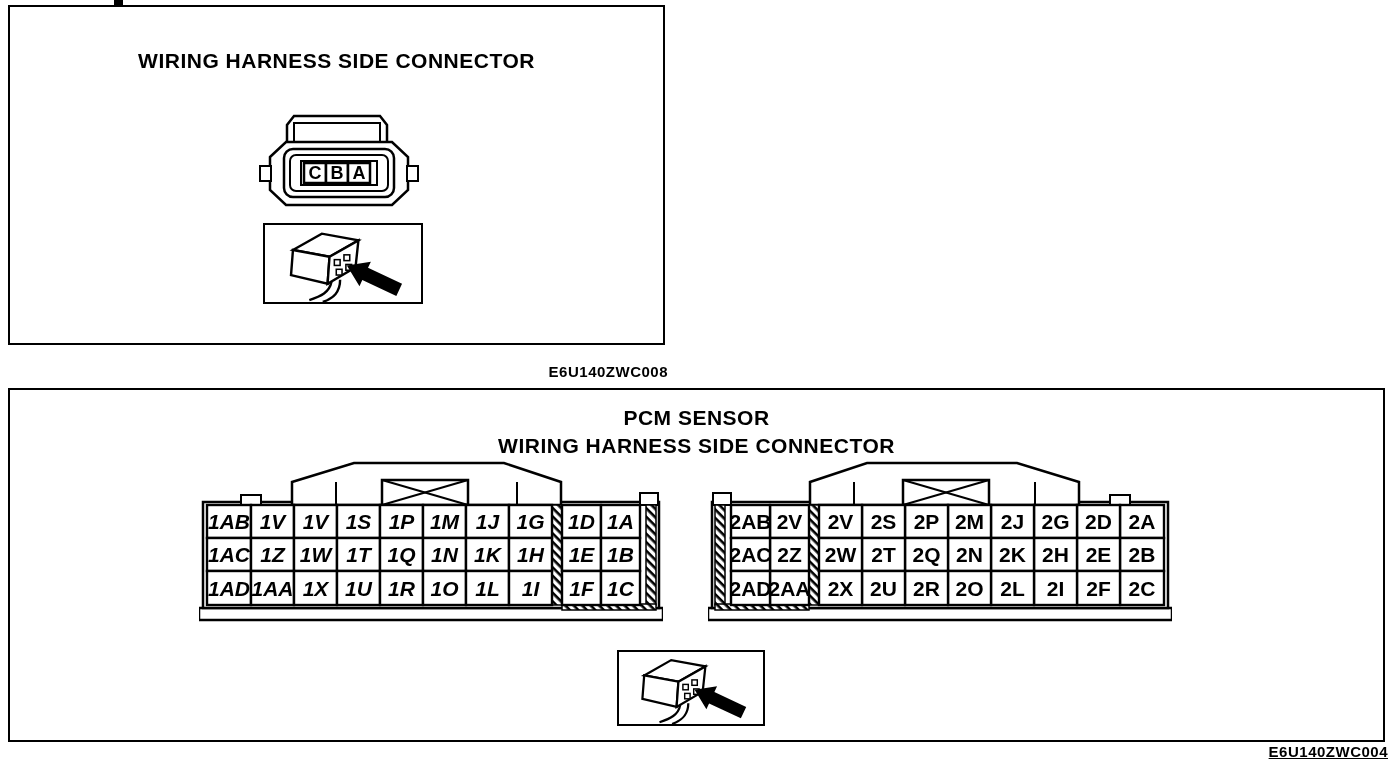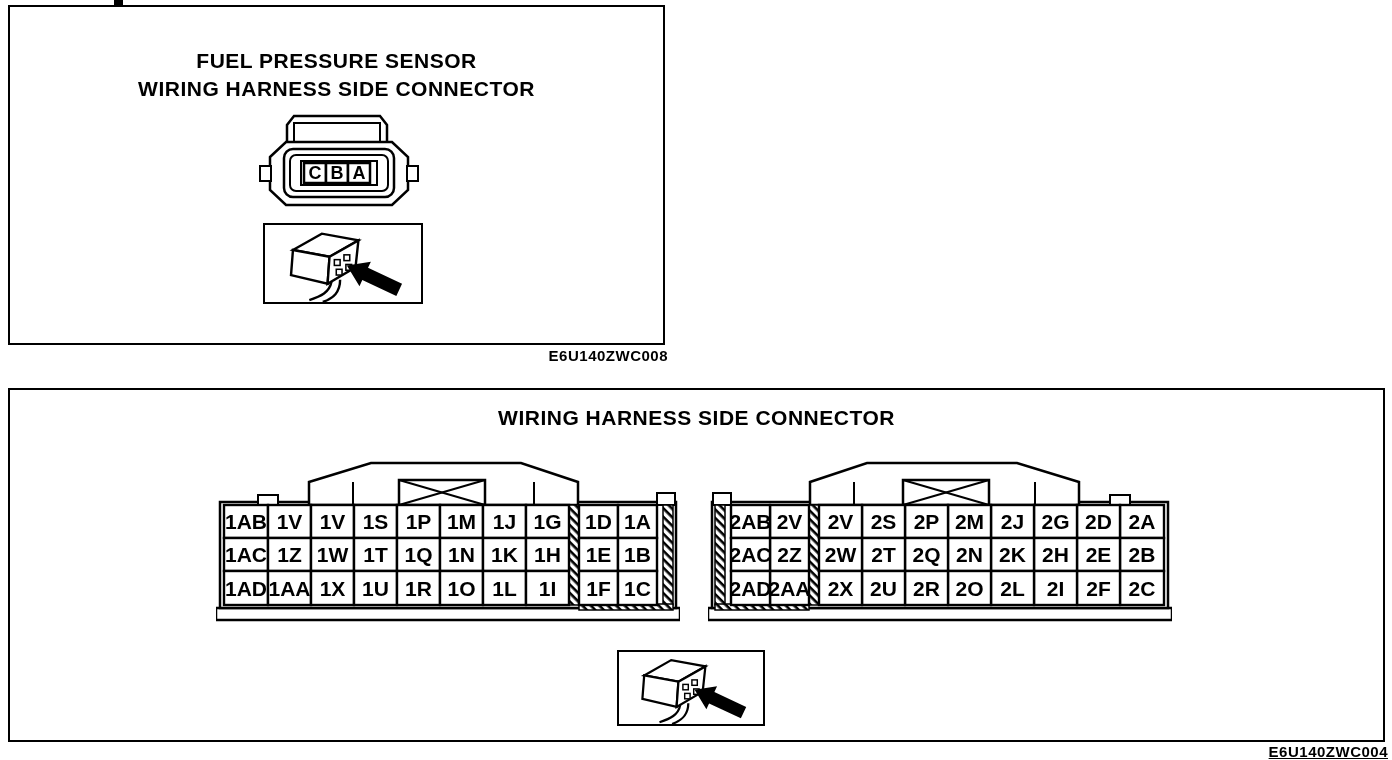--- a/index.html
+++ b/index.html
@@ -6,42 +6,41 @@
   html,body { width:1392px; height:760px; background:#ffffff; overflow:hidden; position:relative;
               font-family:"Liberation Sans", sans-serif; color:#000; }
   .panel { position:absolute; border:2.5px solid #000; background:#fff; }
   #panel-fuel { left:8px; top:5px; width:657px; height:340px; }
   #panel-pcm  { left:8px; top:388px; width:1377px; height:354px; }
   .panel-title { text-align:center; font-weight:bold; font-size:21px; line-height:28px; letter-spacing:0.5px; }
   #panel-fuel .panel-title { margin-top:40px; }
   #panel-pcm  .panel-title { margin-top:14px; }
   .caption { position:absolute; font-weight:bold; font-size:15px; line-height:16px; letter-spacing:0.5px;
              text-align:right; width:230px; }
-  #caption-fuel { left:438px; top:348px;text-align:right; }
+  #caption-fuel { left:438px; top:364px;text-align:right; }
   #caption-pcm  { left:1158px; top:744px;text-decoration:underline; }
   .fuel-connector { position:absolute; left:247px; top:105px; width:180px; height:100px; }
   .icon-box { position:absolute; border:2.5px solid #000; background:#fff; }
   #icon-box-fuel { left:253px; top:216px; width:160px; height:81px; }
   #icon-box-pcm  { left:607px; top:260px; width:148px; height:76px; }
   .icon-box svg { width:100%; height:100%; display:block; }
   .pcm-connector { position:absolute; width:464px; height:164px; }
-  #pcm-conn-1 { left:206px; top:68px; }
+  #pcm-conn-1 { left:189px; top:68px;font-style:italic; }
   #pcm-conn-2 { left:698px; top:68px; }
   .pcm-connector svg { width:100%; height:100%; display:block; }
   .top-tick { position:absolute; left:114px; top:0; width:9px; height:5px; background:#000; }
   svg text { font-family:"Liberation Sans", sans-serif; font-weight:bold; }
 </style>
 </head>
 <body>
 
 <div class="top-tick"></div>
 
 <div class="panel" id="panel-fuel">
   <div class="panel-title">
-    <div>FUEL PRESSURE SENSOR</div>
     <div>WIRING HARNESS SIDE CONNECTOR</div>
   </div>
 
   <div class="fuel-connector">
     <svg viewBox="0 0 180 100">
 
       <polygon points="30,34 30,13 37,4 123,4 130,13 130,34" fill="#fff" stroke="#000" stroke-width="2.5"></polygon>
       <rect x="37" y="11" width="86" height="22" fill="none" stroke="#000" stroke-width="2"></rect>
 
       <polygon points="13,45 29,30 135,30 151,45 151,78 135,93 29,93 13,78" fill="#fff" stroke="#000" stroke-width="2.5"></polygon>
@@ -74,20 +73,21 @@
       <path d="M68,59 C66,70 57,74 45,78" fill="none" stroke="#000" stroke-width="2.5"></path>
       <path d="M77,57 C77,70 70,76 59,80" fill="none" stroke="#000" stroke-width="2.5"></path>
       <path transform="translate(84,42) rotate(25)" d="M0,0 L21,-14 L21,-7 L60,-7 L60,7 L21,7 L21,14 Z" fill="#000"></path>
     </svg>
   </div>
 </div>
 <div class="caption" id="caption-fuel">E6U140ZWC008</div>
 
 <div class="panel" id="panel-pcm">
   <div class="panel-title">
+    <div>PCM SENSOR</div>
     <div>WIRING HARNESS SIDE CONNECTOR</div>
   </div>
 
   <div class="pcm-connector" id="pcm-conn-1">
     <svg id="pcm-conn-1-svg" viewBox="0 0 464 164">
         <defs>
           <pattern id="pcm-conn-1-svg-hatch" width="6" height="6" patternUnits="userSpaceOnUse" patternTransform="rotate(45)">
             <rect width="6" height="6" fill="#ffffff"></rect>
             <rect width="6" height="2.6" fill="#000000"></rect>
           </pattern>

